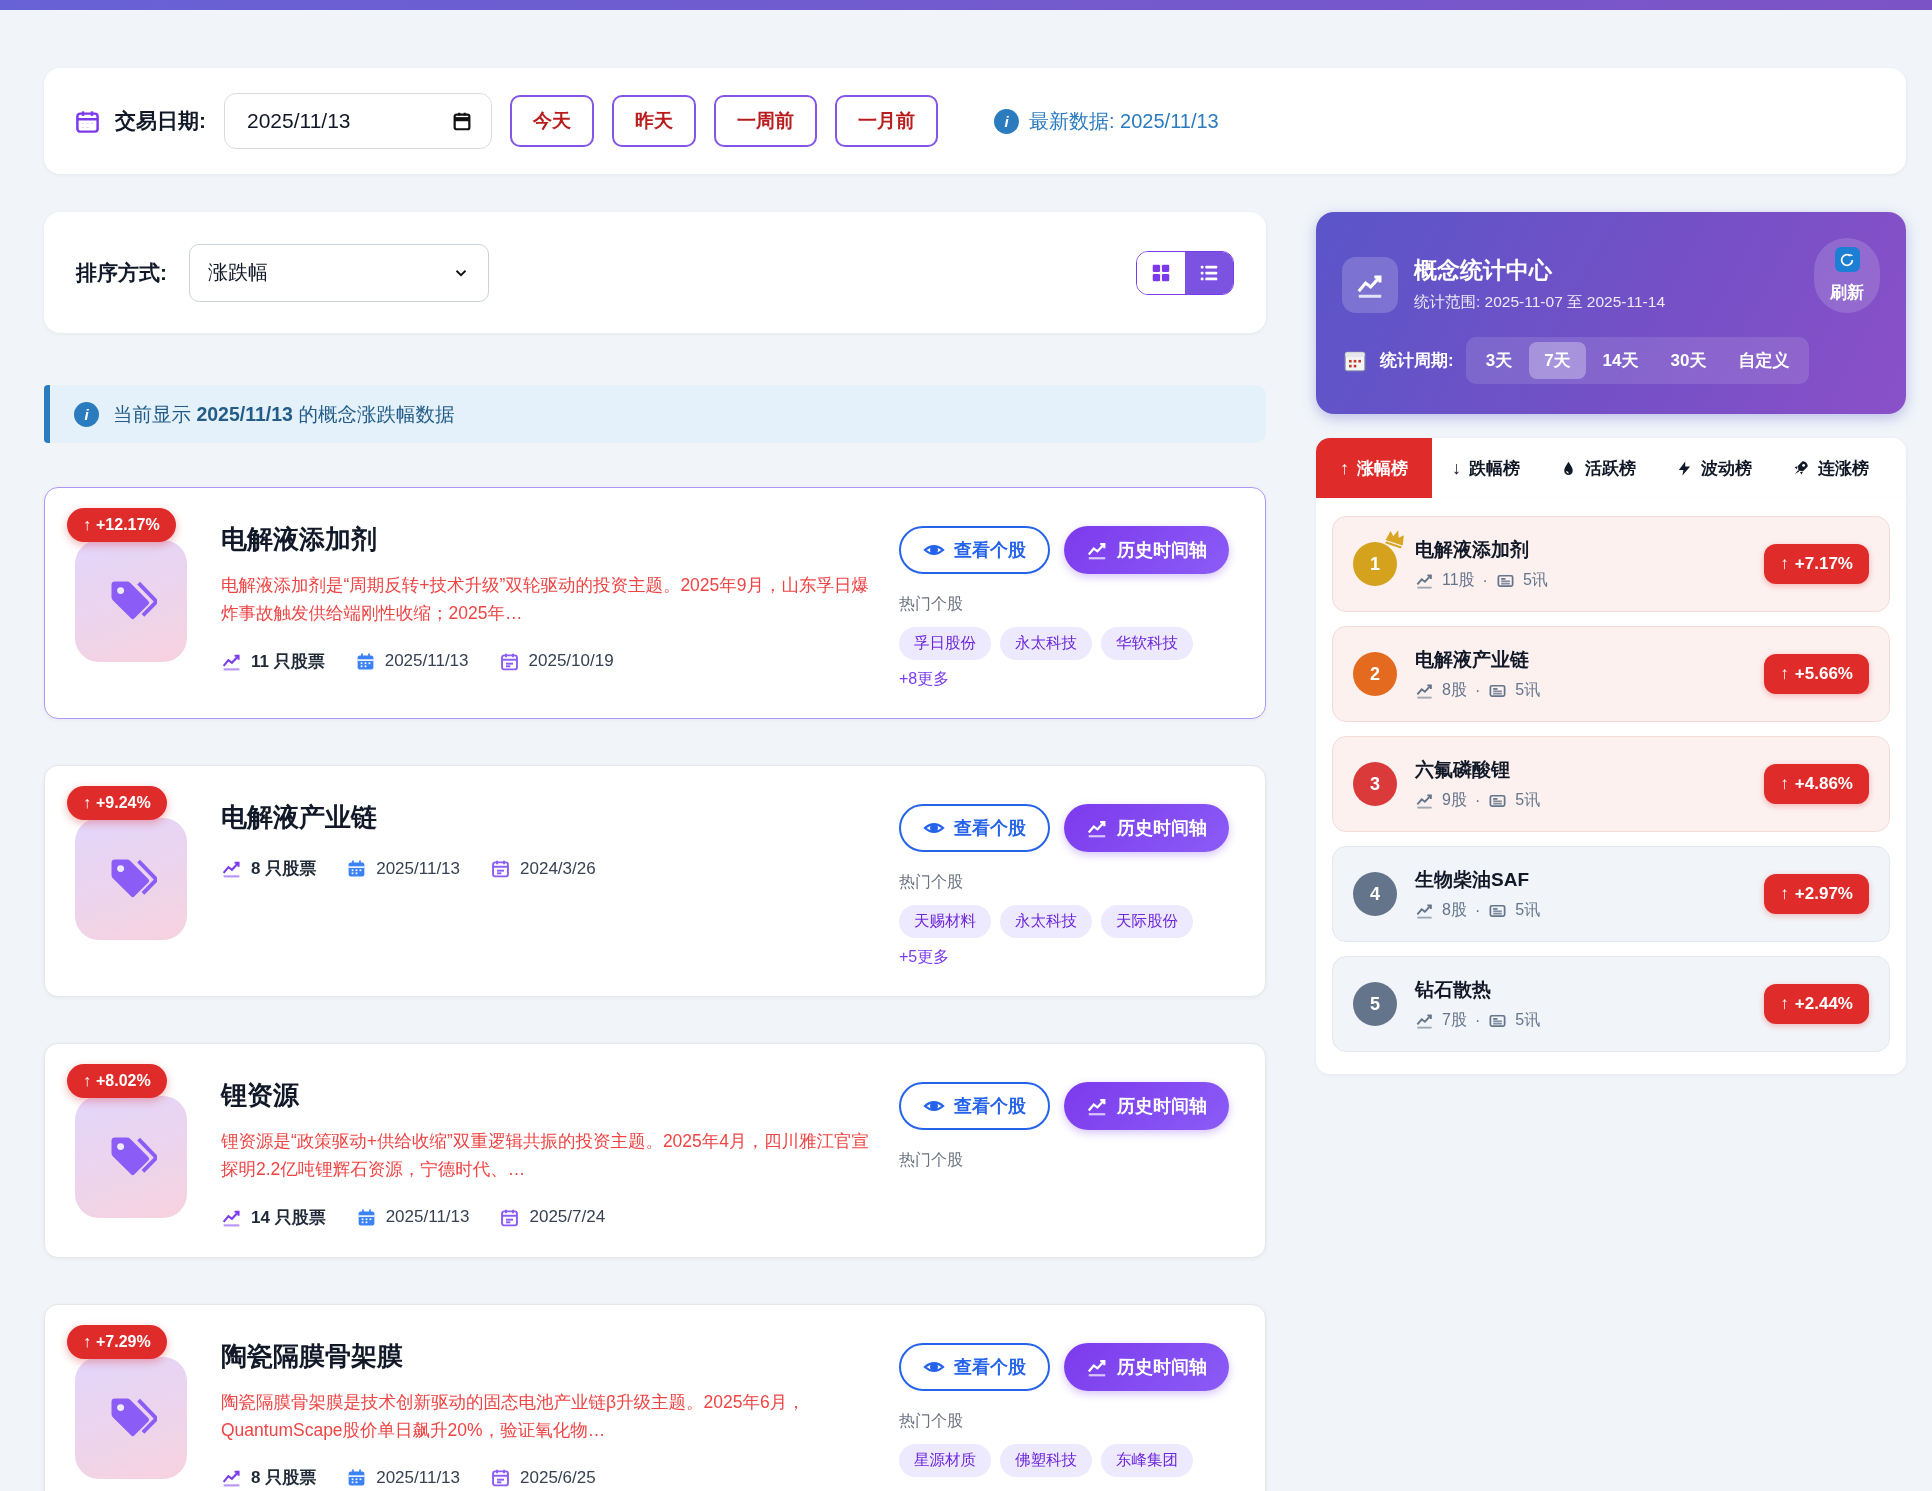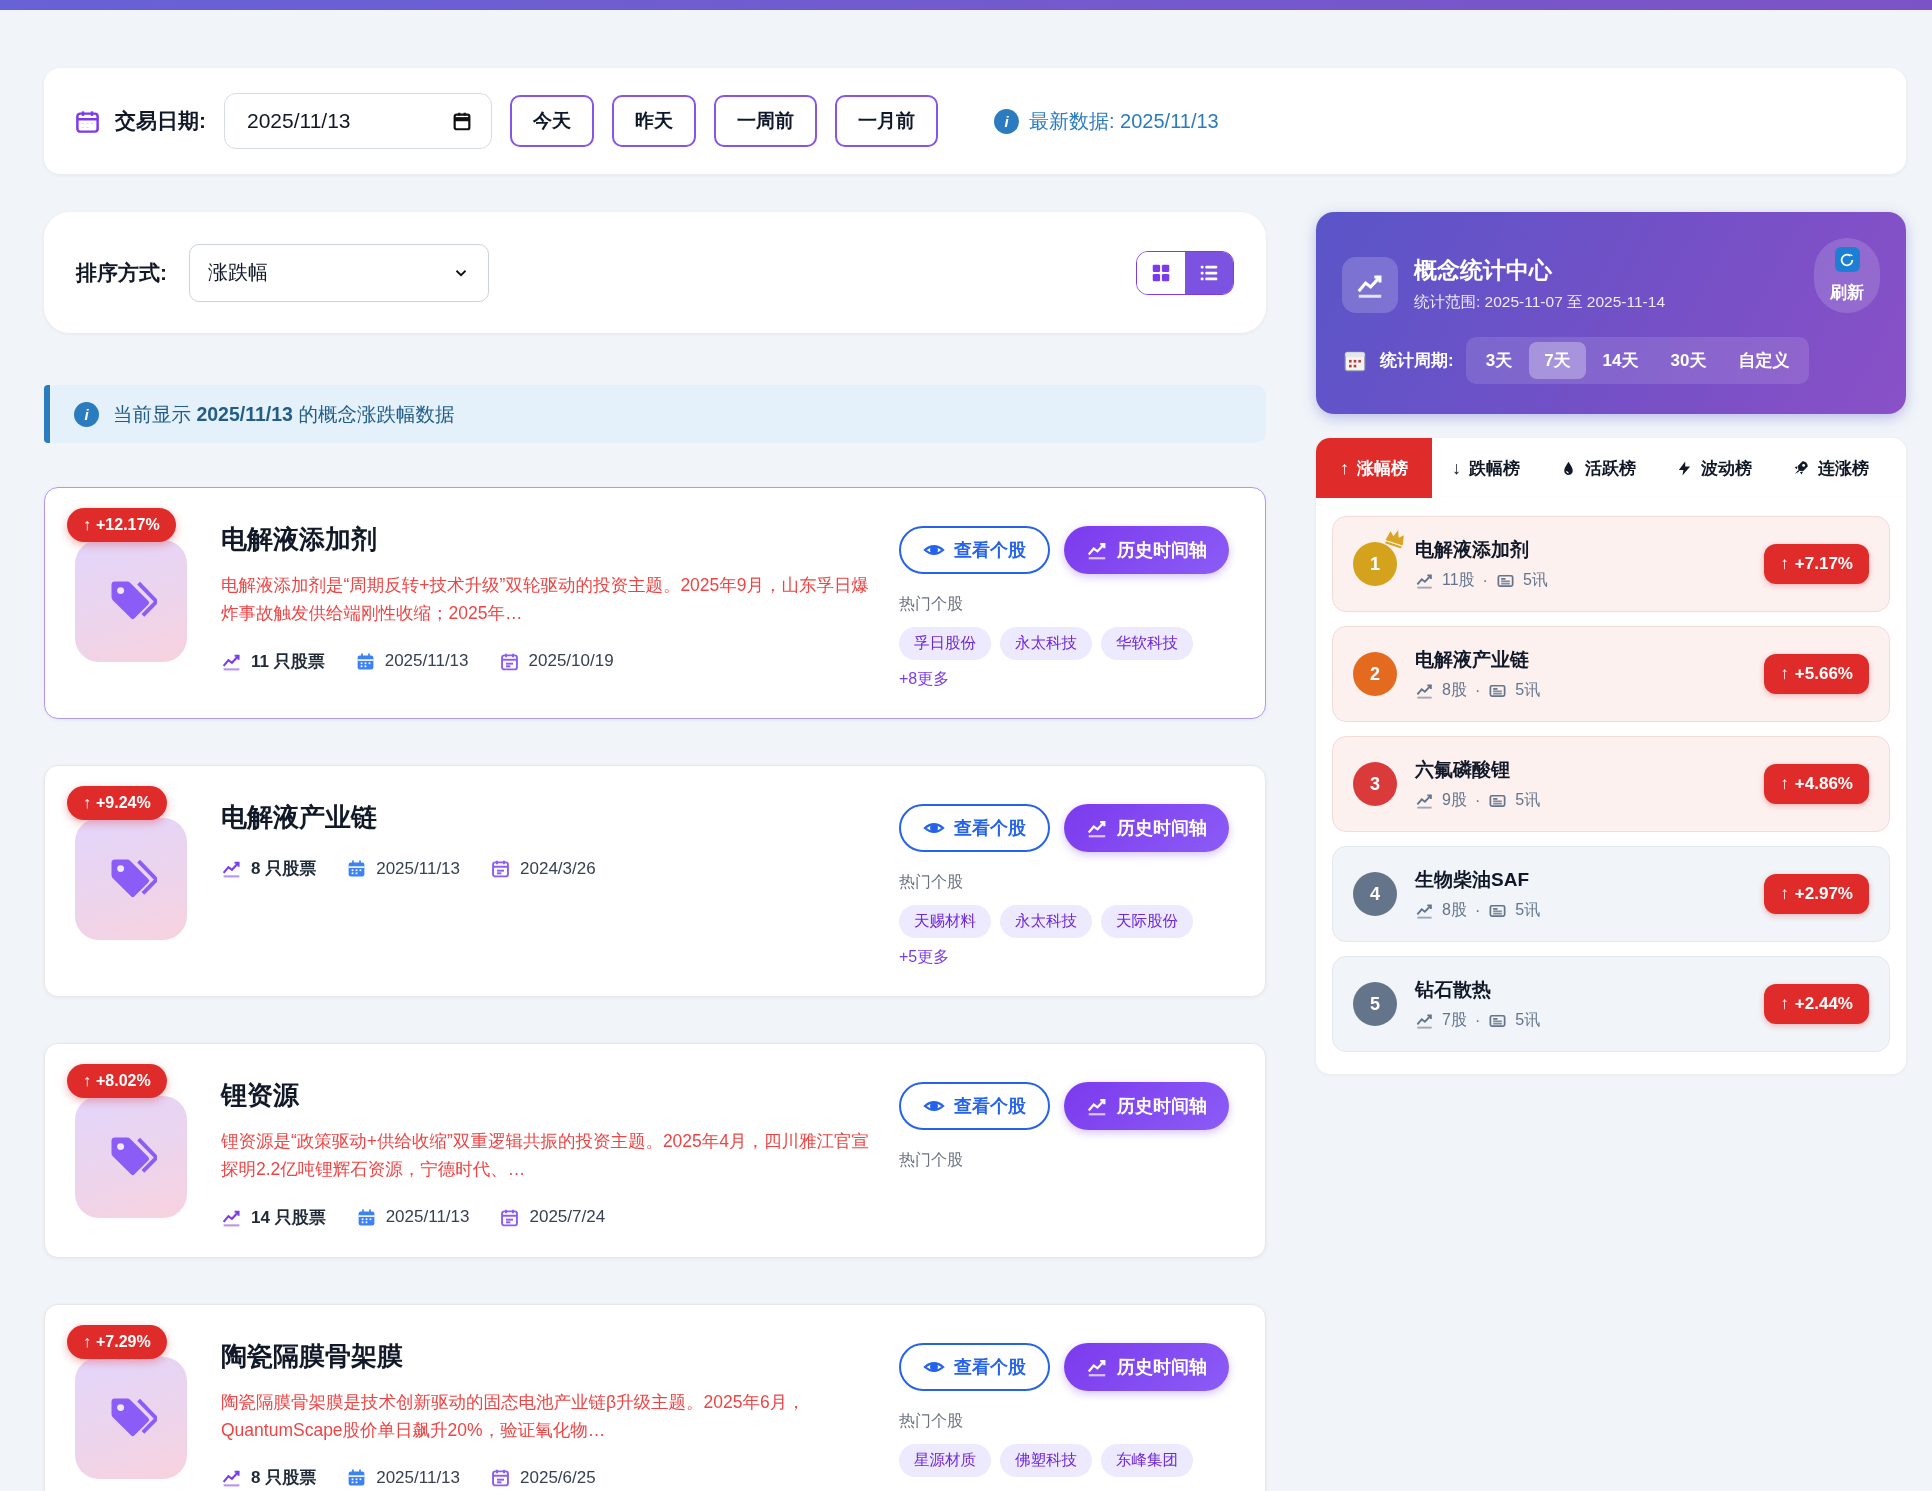--- a/index.html
+++ b/index.html
@@ -8,35 +8,35 @@
   .topstrip { height:10px; background:linear-gradient(90deg,#6762d6,#7c53c6); }
   .content { padding:58px 26px 0 44px; }
 
   
   .topbar { background:#fff; border-radius:16px; box-shadow:0 1px 4px rgba(15,23,42,.06);
             height:106px; display:flex; align-items:center; padding:0 30px; }
   .tb-label { font-size:21px; font-weight:bold; margin:0 18px 0 14px; }
   .date-input { width:268px; height:56px; border:1.5px solid #d7dce3; border-radius:12px;
                 display:flex; align-items:center; justify-content:space-between;
                 padding:0 18px 0 22px; font-size:21px; cursor:pointer; }
-  .qbtn { margin-left:18px; background:#fff; border:2px solid #8455e6; color:#0f172a;
+  .qbtn { margin-left:18px; background:#fff; border:2px solid #8455e6; color:#b91c1c;
           font-size:19px; font-weight:bold; border-radius:10px; padding:11px 21px; cursor:pointer;
           font-family:inherit; }
   .latest { display:flex; align-items:center; gap:10px; margin-left:56px; color:#2b7bbf; font-size:20px; }
   .info-dot { width:25px; height:25px; border-radius:50%; background:#2b7bbf; color:#fff;
               font-size:15px; font-weight:bold; display:flex; align-items:center; justify-content:center;
               font-style:italic; flex:none; }
 
   
   .row2 { display:flex; gap:50px; margin-top:38px; align-items:flex-start; }
   .col-left { flex:1; min-width:0; }
   .col-right { width:590px; flex:none; }
 
   
-  .sortcard { background:#fff; border-radius:26px; box-shadow:0 1px 4px rgba(15,23,42,.06);
+  .sortcard { background:#fff; border-radius:16px; box-shadow:0 1px 4px rgba(15,23,42,.06);
               height:121px; display:flex; align-items:center; padding:0 32px; }
   .sort-label { font-size:21px; font-weight:bold; margin-right:22px; }
   .selectbox { width:300px; height:58px; border:1.5px solid #cbd2dc; border-radius:10px;
                display:flex; align-items:center; justify-content:space-between; padding:0 18px;
                font-size:20px; cursor:pointer; }
   .viewtoggle { margin-left:auto; display:flex; border:1.5px solid #7c3aed; border-radius:12px; overflow:hidden; }
   .vt-btn { width:48px; height:42px; display:flex; align-items:center; justify-content:center; cursor:pointer; }
   .vt-grid { background:#fff; }
   .vt-list { background:#7c52e0; }
 

